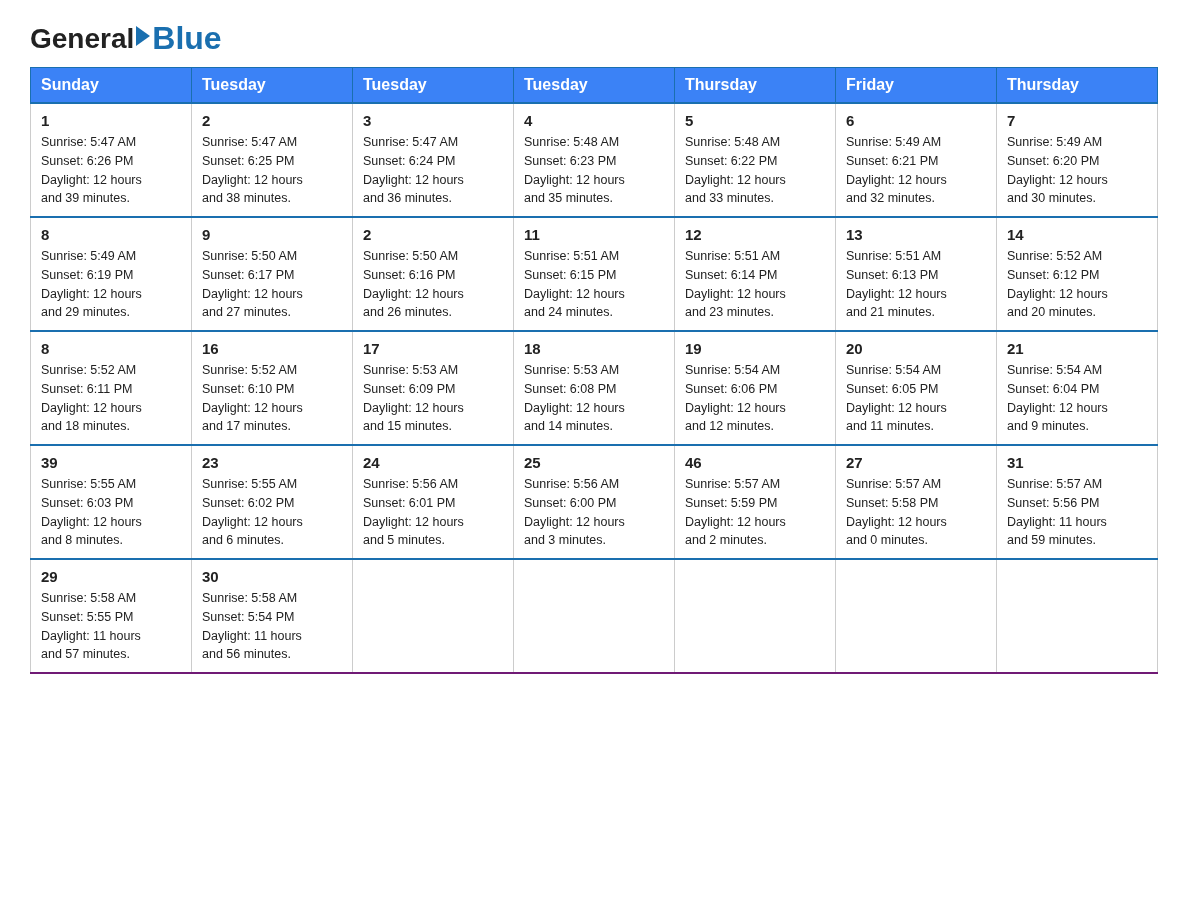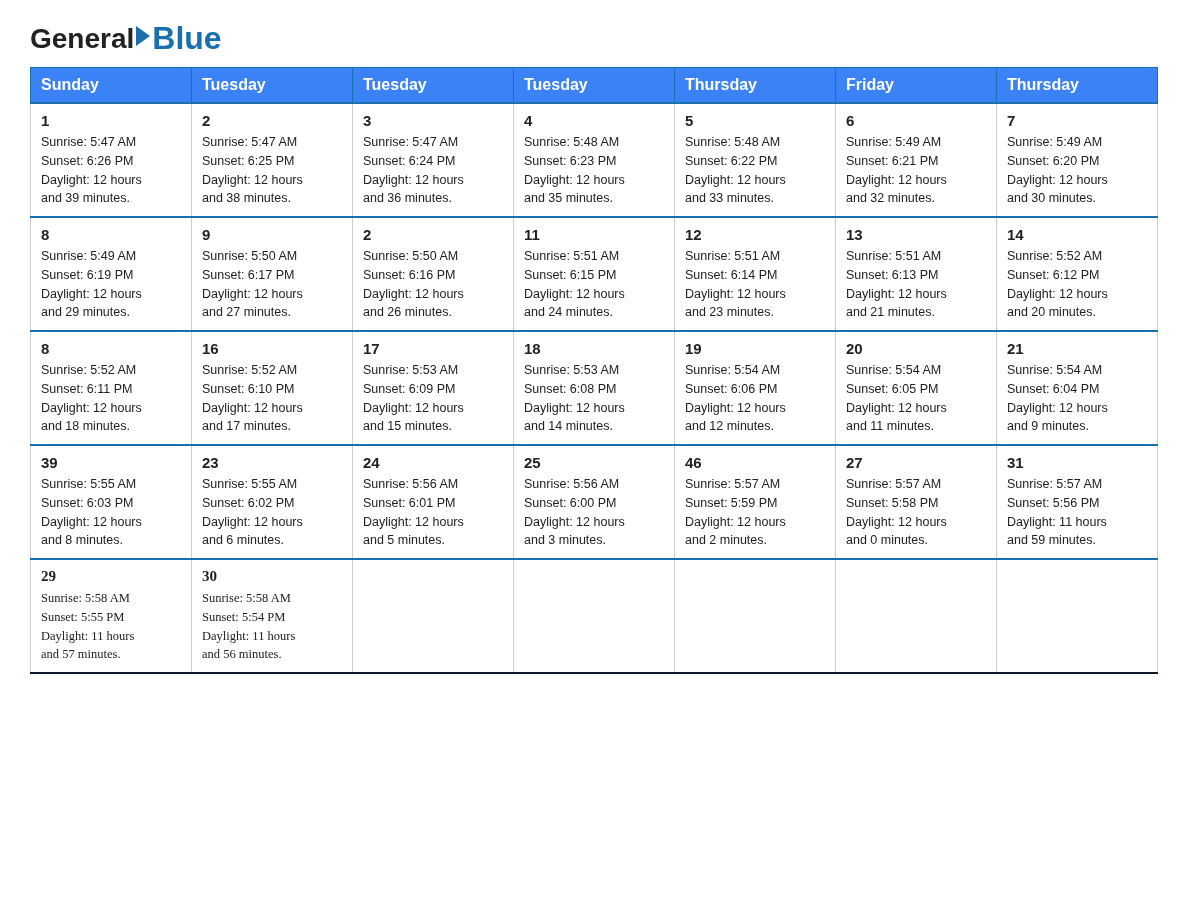--- a/index.html
+++ b/index.html
@@ -86,22 +86,21 @@
       font-weight: bold;
       display: block;
       margin-bottom: 4px;
     }
     .day-info {
       font-size: 12.5px;
       line-height: 1.5;
       color: #222;
     }
     tbody tr:last-child td {
-      border-bottom: 2px solid #0f172a;
-      font-family: Liberation Serif, serif;
+      border-bottom: 2px solid #701a75;
     }
     .empty-cell {
       background: #fff;
     }
   </style>
 </head>
 <body>
 
 <div class="header">
   <div class="logo-wrapper">

